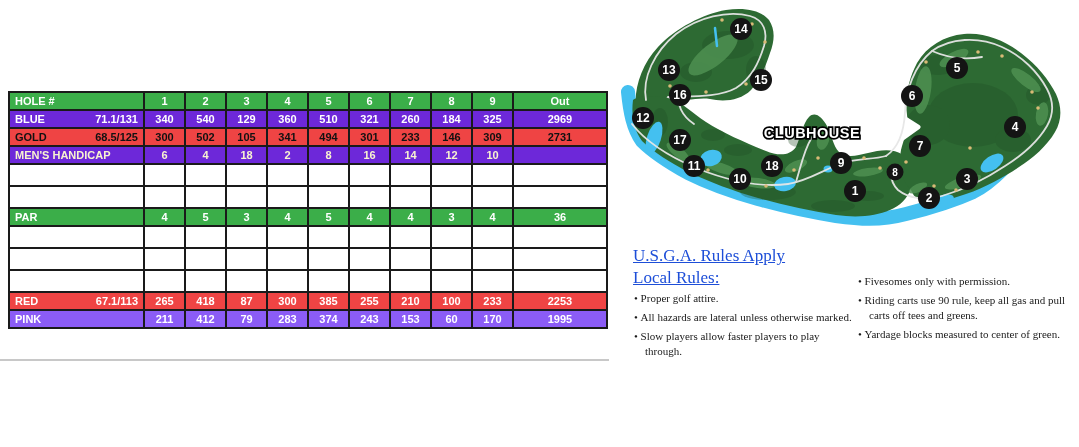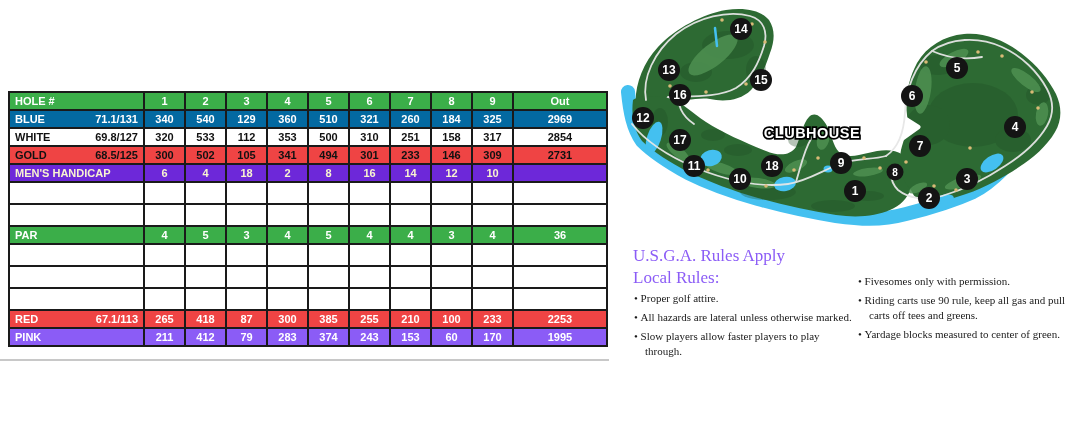--- a/index.html
+++ b/index.html
@@ -17,21 +17,21 @@
     border:2px solid #1a1a1a;
     font:bold 11px/1 "Liberation Sans",sans-serif;
     text-align:center;vertical-align:middle;
     padding:0;overflow:hidden;white-space:nowrap;
   }
   #scorecard tr{height:18px;}
   #scorecard tr.r-blank{height:22px;}
   .label-cell{text-align:left !important;}
   .label-cell .lc{display:flex;justify-content:space-between;align-items:flex-start;padding:0 5px;}
   tr.r-green td{background:#3bae49;color:#ffffff;}
-  tr.r-blue  td{background:#0369a1;color:#ffffff;}
+  tr.r-blue  td{background:#6d28d9;color:#ffffff;}
   tr.r-white td{background:#ffffff;color:#111111;}
   tr.r-gold  td{background:#ef4444;color:#111111;}
   tr.r-olive td{background:#6d28d9;color:#f8f3d0;}
   tr.r-red   td{background:#ef4444;color:#ffffff;margin-left:44px;}
   tr.r-pink  td{background:#8b5cf6;color:#ffffff;}
   tr.r-blank td{background:#ffffff;}
 
   #card-shadow{
     position:absolute;left:0;top:359px;width:609px;height:2px;
     background:#c8c8c8;
@@ -42,21 +42,21 @@
   #map svg{display:block;}
   .marker-num{font:bold 12px "Liberation Sans",sans-serif;fill:#ffffff;}
   .marker-num.small{font-size:10px;}
   .clubhouse-text{
     font:bold 14.5px "Liberation Sans",sans-serif;letter-spacing:.5px;
     fill:#ffffff;stroke:#000000;stroke-width:3.5px;paint-order:stroke;
   }
 
   
   .rules-title{
-    position:absolute;margin:0;font:17px "Liberation Serif",serif;color:#8b5cf6;
+    position:absolute;margin:0;font:17px "Liberation Serif",serif;color:#1d4ed8;text-decoration:underline;
   }
   #rules-title{left:633px;top:246px;}
   #rules-subtitle{left:633px;top:268px;}
   .rules-list{
     position:absolute;margin:0;padding:0;list-style:none;
   }
   #rules-left{left:634px;top:291px;width:218px;}
   #rules-right{left:858px;top:274px;width:226px;}
   .rules-list li{
     font:11px/1.35 "Liberation Serif",serif;color:#1a1a1a;
@@ -110,38 +110,20 @@
         <td>340</td>
         <td>540</td>
         <td>129</td>
         <td>360</td>
         <td>510</td>
         <td>321</td>
         <td>260</td>
         <td>184</td>
         <td>325</td>
         <td>2969</td>
-      </tr>
-      <tr class="r-white">
-        <td class="label-cell">
-          <span class="lc">
-            <span>WHITE</span>
-            <span>69.8/127</span>
-          </span>
-        </td>
-        <td>320</td>
-        <td>533</td>
-        <td>112</td>
-        <td>353</td>
-        <td>500</td>
-        <td>310</td>
-        <td>251</td>
-        <td>158</td>
-        <td>317</td>
-        <td>2854</td>
       </tr>
       <tr class="r-gold">
         <td class="label-cell">
           <span class="lc">
             <span>GOLD</span>
             <span>68.5/125</span>
           </span>
         </td>
         <td>300</td>
         <td>502</td>

